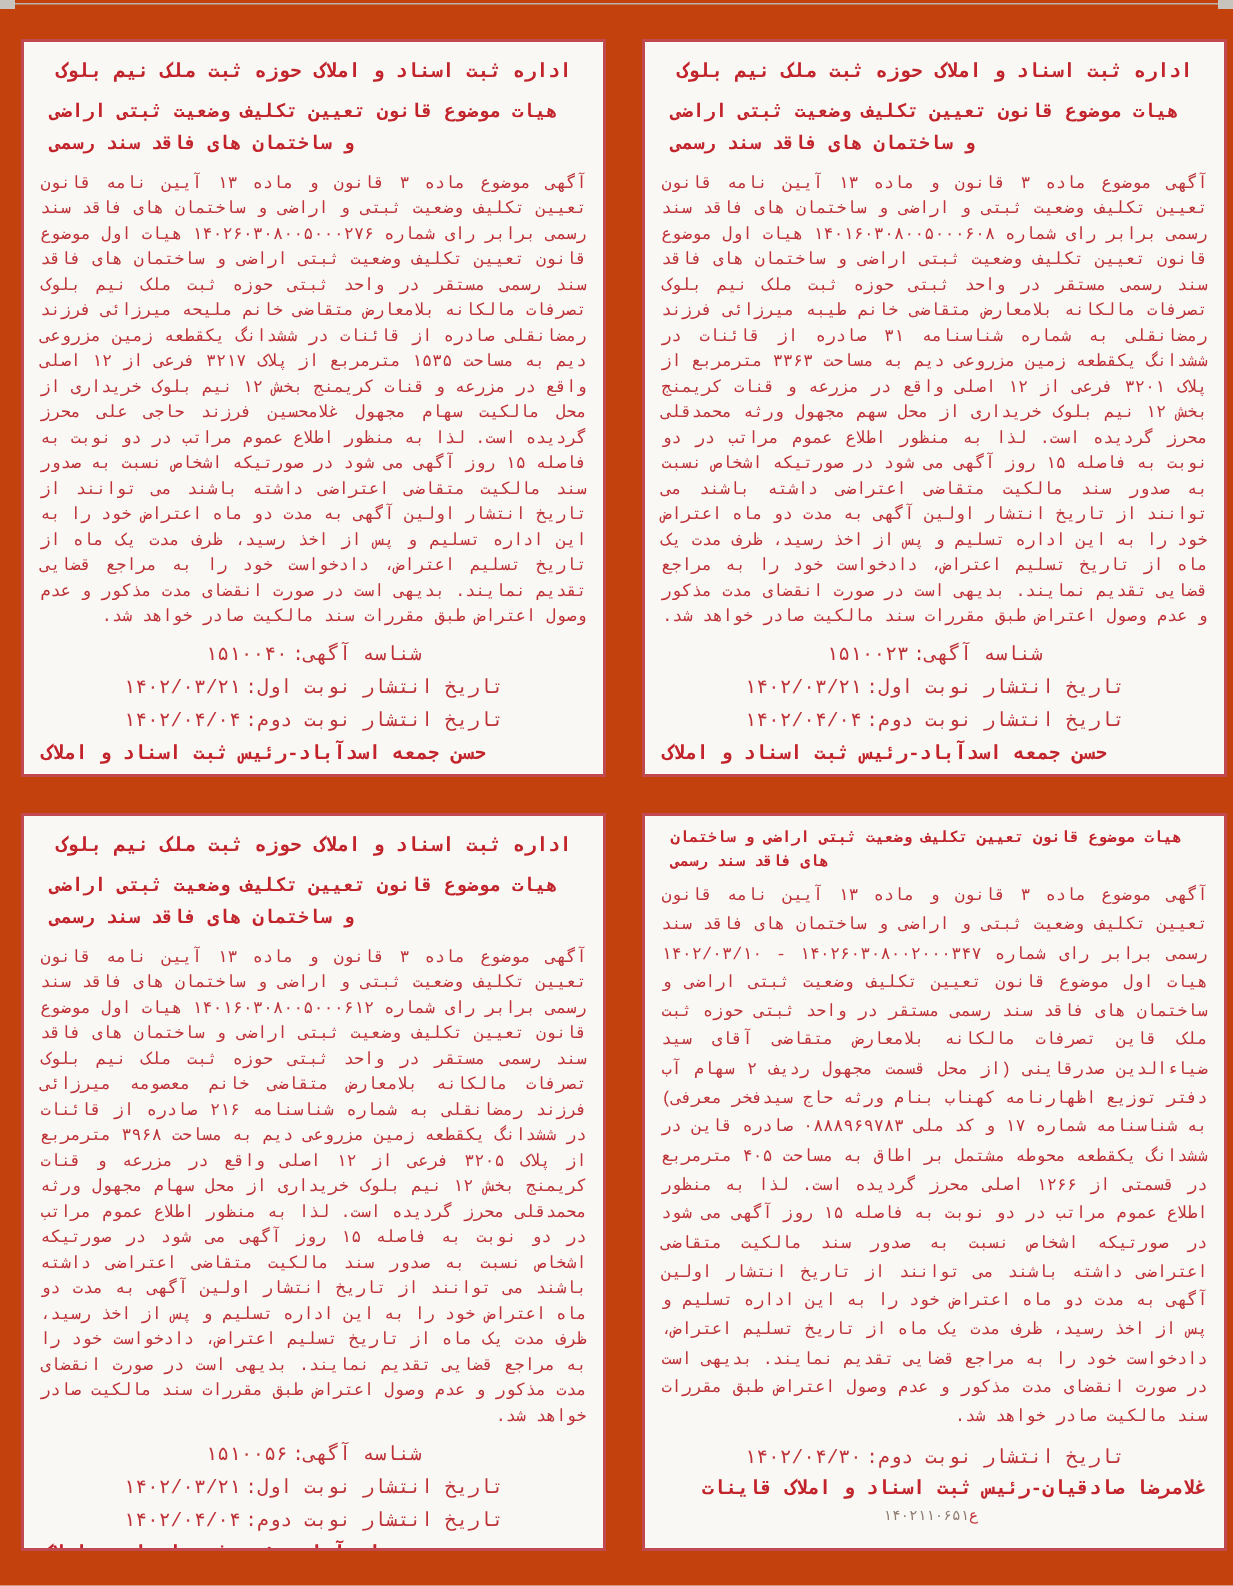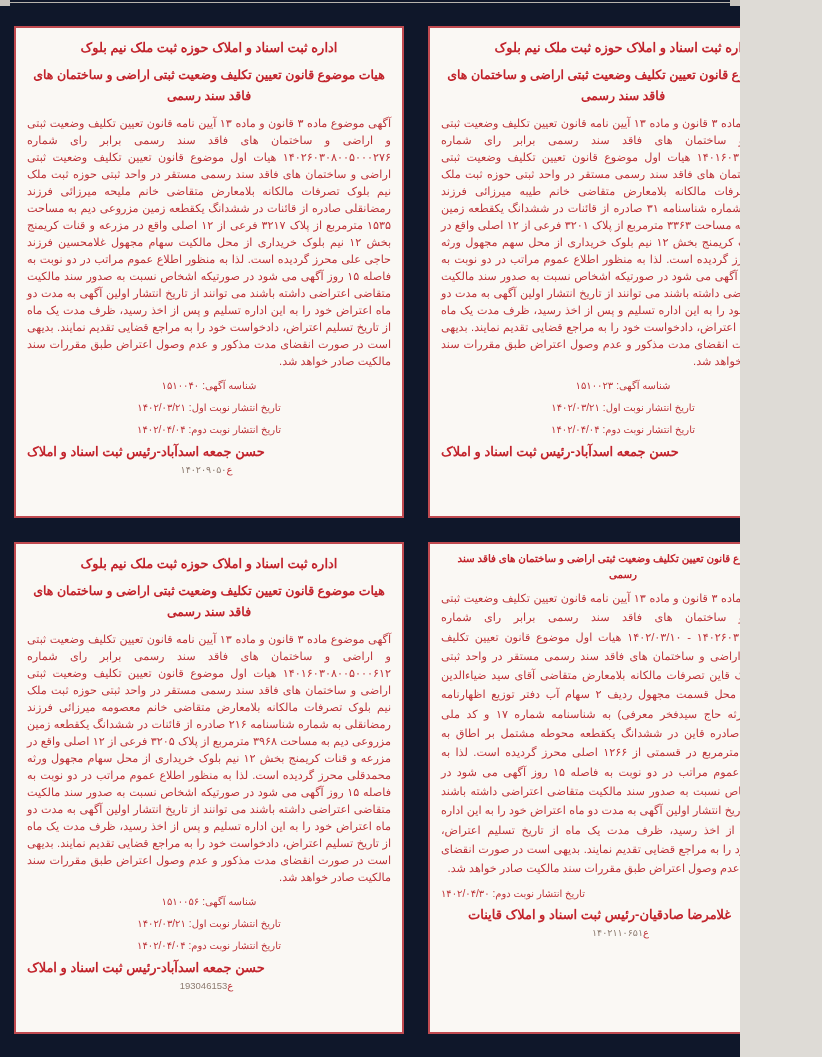--- a/index.html
+++ b/index.html
@@ -1,20 +1,20 @@
 <!DOCTYPE html>
 <html lang="fa"><head>
 <meta charset="utf-8">
 <style>
   html,body{margin:0;padding:0;background:#dedbd6;}
   .sheet{
     position:relative;
-    width:740px;height:1057px;
-    background:#0f172a;
-    font-family:Liberation Sans, sans-serif;
+    width:822px;height:1057px;
+    background:#c2410c;
+    font-family:Liberation Mono, monospace;
     box-sizing:border-box;
     padding:26px 4px 0 14px;
     overflow:hidden;
   }
   .top-rule{
     position:absolute;top:2px;left:0;width:822px;
     border-top:1px solid #b7b3ad;height:0;
   }
   .corner-tick{
     position:absolute;top:0;width:10px;height:6px;background:#c7c3bd;
@@ -40,32 +40,32 @@
   }
   .ntitle{
     margin:3px 0 7px 0;
     font-size:13px;font-weight:bold;
     text-align:center;color:#c2242c;
     line-height:1.5;
   }
   .nsub{
     margin:0 6px 7px 6px;
     font-size:12.5px;font-weight:bold;
-    text-align:center;color:#c2242c;
+    text-align:left;color:#c2242c;
     line-height:1.75;
   }
   .nbody{
     margin:0 0 5px 0;
     font-size:11.2px;
     line-height:17px;
     text-align:justify;
     color:#bd3338;
   }
   .nmeta{
-    font-size:10px;
+    font-size:13px;
     line-height:22px;
     text-align:center;
     color:#bd3338;
   }
   .nmeta .lbl{margin-left:3px;}
   .nsign{
     font-size:13px;font-weight:bold;
     text-align:left;color:#c2242c;
     line-height:20px;
     margin-top:1px;
@@ -77,21 +77,21 @@
     color:#8d7b70;
     line-height:13px;
     margin-top:1px;
   }
   .code-letter{color:#c0343a;font-size:10px;margin-right:5px;}
   
   .qaen .nsub{font-size:10.3px;line-height:1.6;margin-bottom:5px;}
   .qaen .nbody{line-height:19.3px;}
   .qaen .nmeta{text-align:right;line-height:21px;}
   .qaen .nmeta .pair2{margin-right:10px;}
-  .qaen .nmeta .m2{text-align:left;}
+  .qaen .nmeta .m2{text-align:center;}
   .qaen .nsign{text-align:left;margin-left:27px;}
 </style>
 </head>
 <body>
 
 <div class="sheet">
   <div class="top-rule"></div>
   <div class="corner-tick left"></div>
   <div class="corner-tick right"></div>
 

